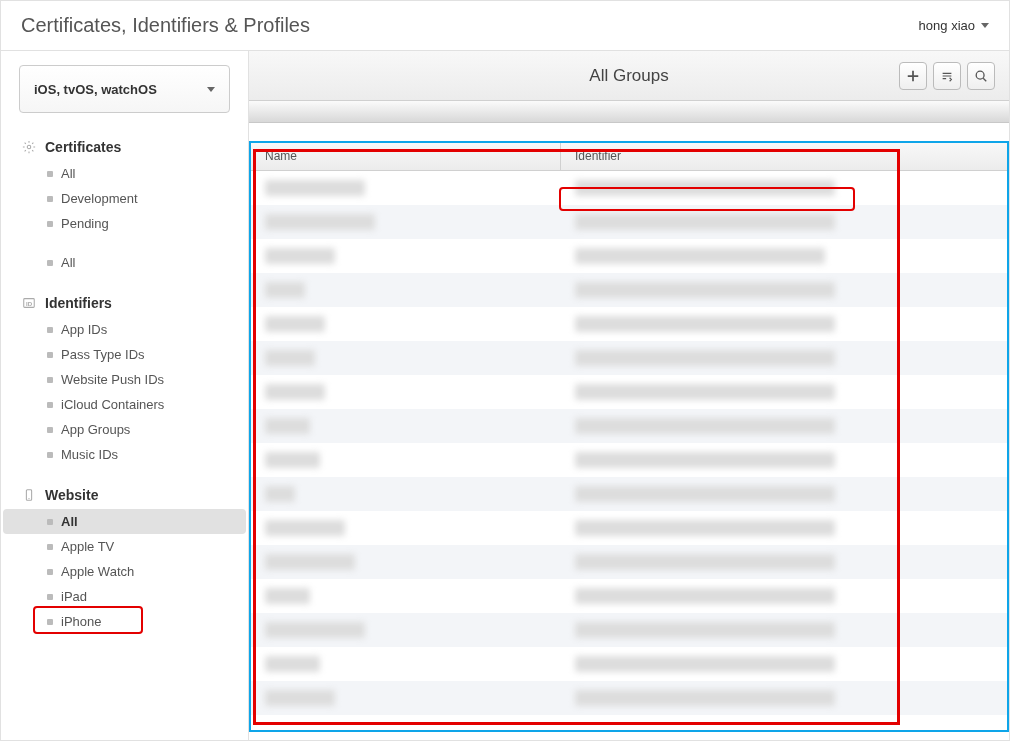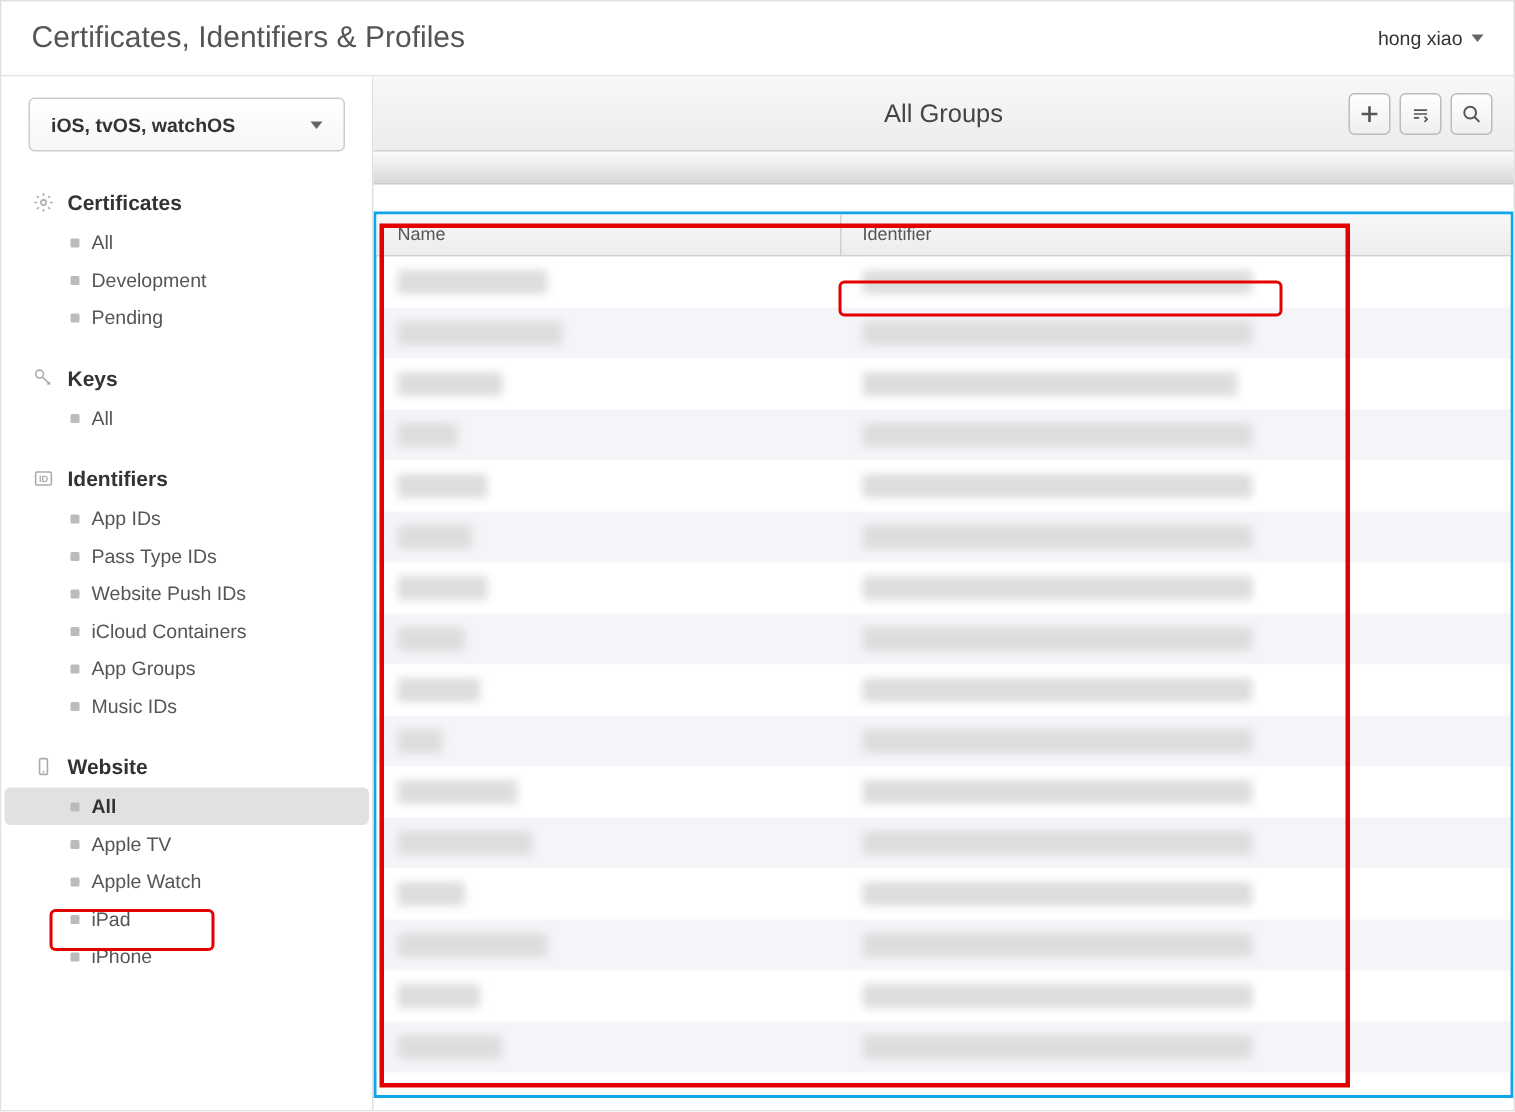--- a/index.html
+++ b/index.html
@@ -51,21 +51,21 @@
   .sidebar {
     width: 248px;
     border-right: 1px solid #e1e1e1;
     padding-top: 14px;
     background: #fff;
   }
   .platform-select {
     margin: 0 18px 20px 18px;
     border: 1px solid #ccc;
     border-radius: 4px;
-    height: 36px;
+    height: 48px;
     display: flex;
     align-items: center;
     justify-content: space-between;
     padding: 0 14px;
     cursor: pointer;
     font-weight: 600;
     font-size: 13px;
     color: #333;
     background: linear-gradient(#fff, #f6f6f6);
   }
@@ -265,29 +265,20 @@
             </div>
             <div class="item">
               <span class="bullet"></span>
               <span>Development</span>
             </div>
             <div class="item">
               <span class="bullet"></span>
               <span>Pending</span>
             </div>
           </div>
-          <div class="section-header">
-            <span class="section-icon">
-              <svg viewBox="0 0 16 16">
-                <circle cx="5" cy="5" r="3" fill="none" stroke="currentColor" stroke-width="1.2"></circle>
-                <path d="M7 7l6 6M11 13l2-2" stroke="currentColor" stroke-width="1.2" fill="none"></path>
-              </svg>
-            </span>
-            <span>Keys</span>
-          </div>
           <div class="section-items">
             <div class="item">
               <span class="bullet"></span>
               <span>All</span>
             </div>
           </div>
           <div class="section-header">
             <span class="section-icon">
               <svg viewBox="0 0 16 16">
                 <rect x="2" y="3" width="12" height="10" rx="1" fill="none" stroke="currentColor" stroke-width="1.2"></rect>

